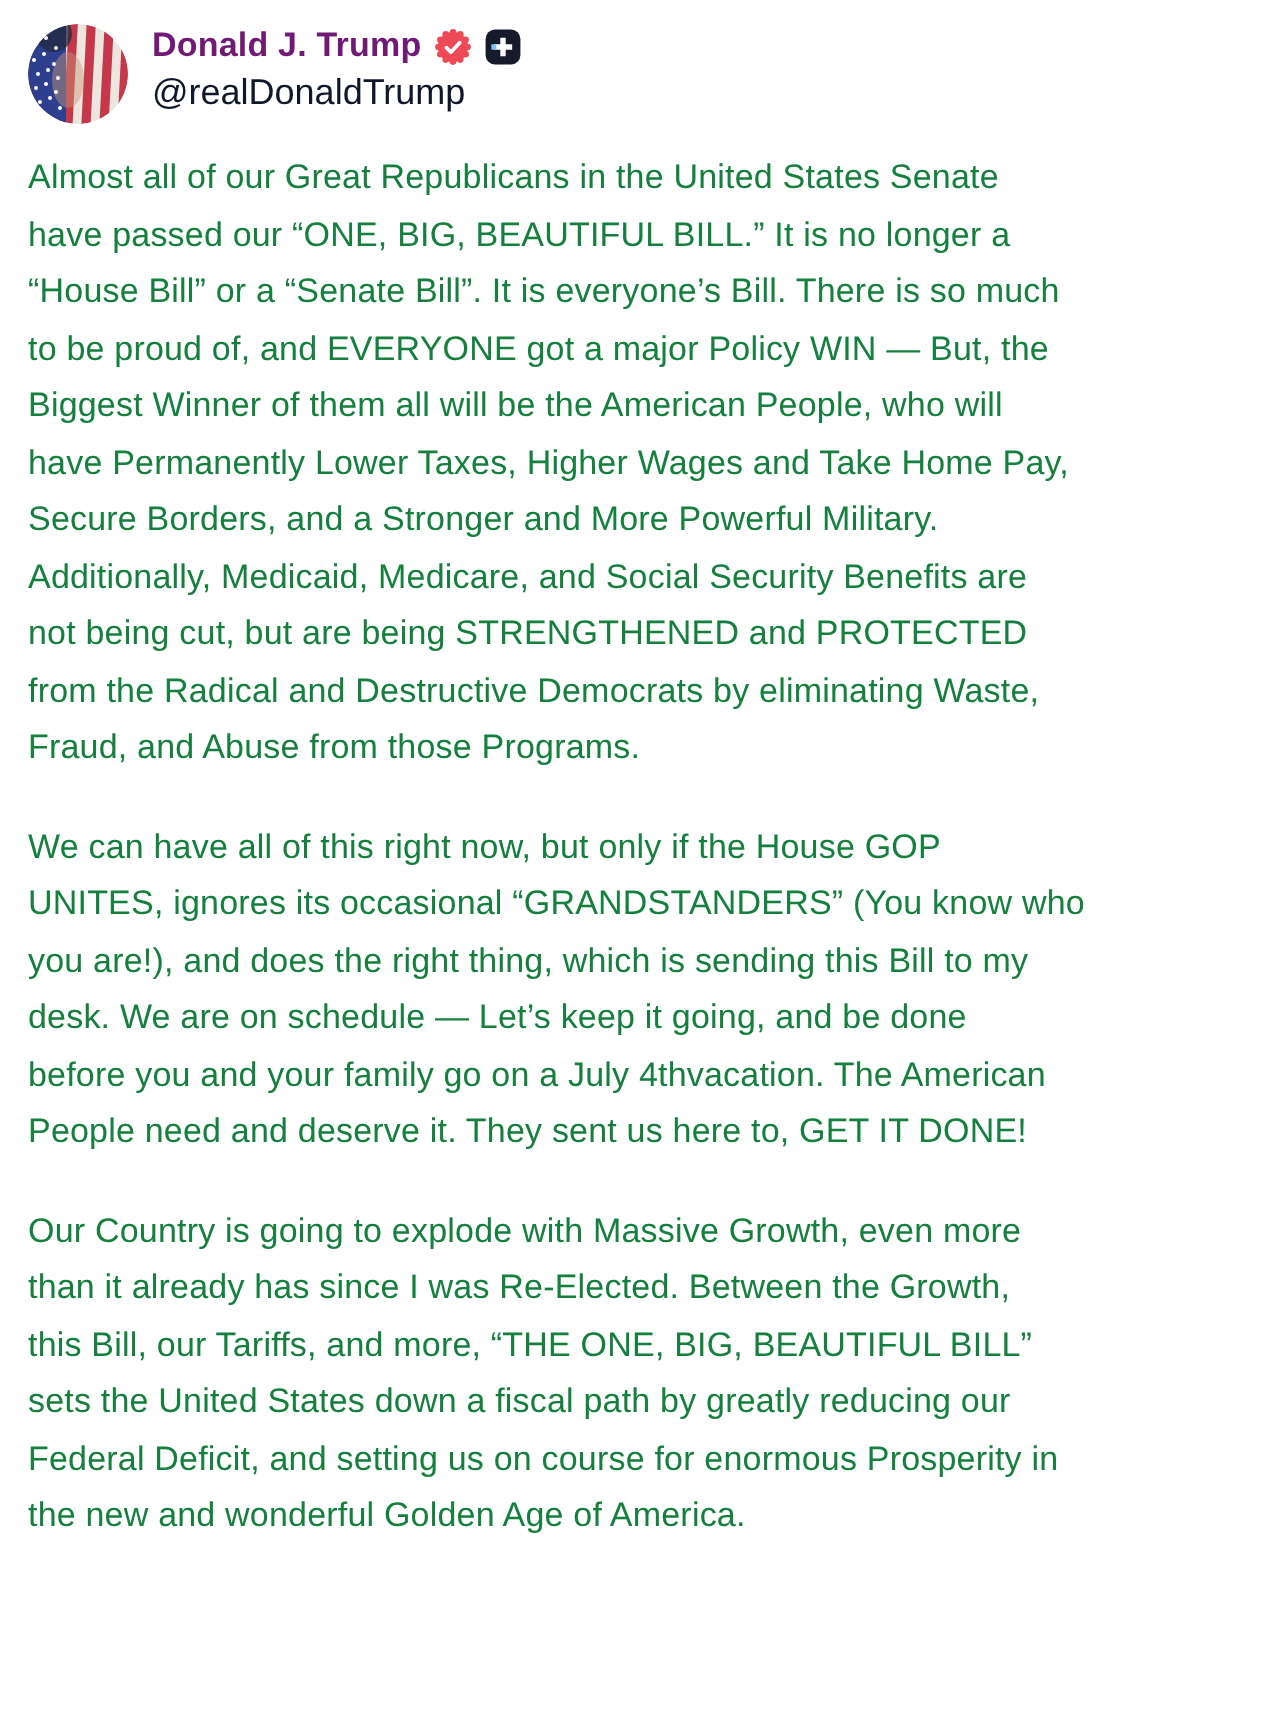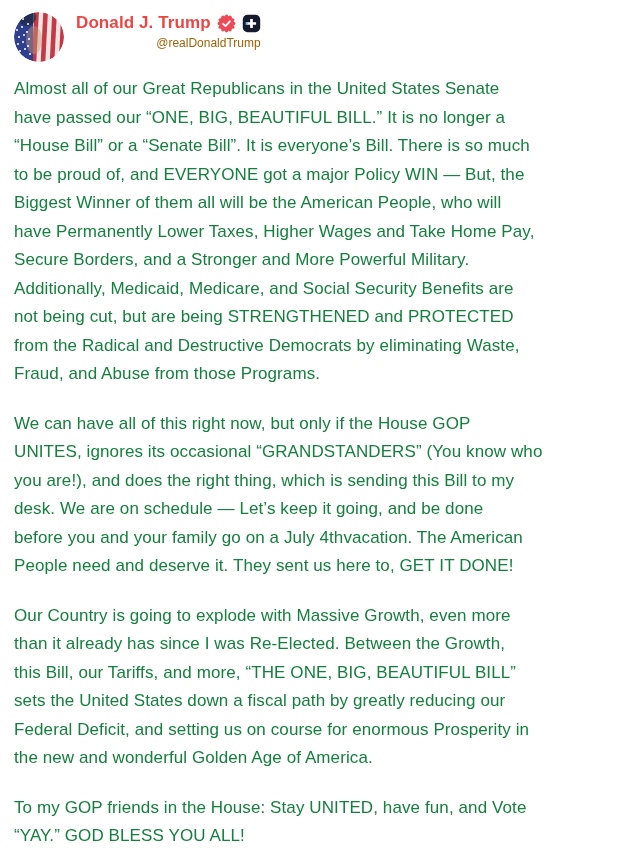--- a/index.html
+++ b/index.html
@@ -34,36 +34,35 @@
     min-width: 0;
   }
   .name-row {
     display: flex;
     align-items: center;
     gap: 6px;
   }
   .display-name {
     font-size: 17px;
     font-weight: 700;
-    color: #ef4444;
+    color: #701a75;
     letter-spacing: 0.1px;
     cursor: pointer;
   }
   .badge {
     display: inline-flex;
     width: 19px;
     height: 19px;
     flex: 0 0 auto;
   }
   .user-handle {
     margin-top: 3px;
-    font-size: 12px;
-    color: #a16207;
+    font-size: 18px;
+    color: #0f172a;
     cursor: pointer;
-    text-align: right;
   }
   .post-body {
     margin-top: 13px;
   }
   .post-body p {
     margin: 0 0 21px 0;
     font-size: 17px;
     line-height: 28.5px;
     color: #15803d;
     white-space: pre-line;
@@ -168,17 +167,15 @@
 you are!), and does the right thing, which is sending this Bill to my
 desk. We are on schedule — Let’s keep it going, and be done
 before you and your family go on a July 4thvacation. The American
 People need and deserve it. They sent us here to, GET IT DONE!</p>
     <p>Our Country is going to explode with Massive Growth, even more
 than it already has since I was Re-Elected. Between the Growth,
 this Bill, our Tariffs, and more, “THE ONE, BIG, BEAUTIFUL BILL”
 sets the United States down a fiscal path by greatly reducing our
 Federal Deficit, and setting us on course for enormous Prosperity in
 the new and wonderful Golden Age of America.</p>
-    <p>To my GOP friends in the House: Stay UNITED, have fun, and Vote
-“YAY.” GOD BLESS YOU ALL!</p>
   </div>
 
 </div>
 
 </body></html>

